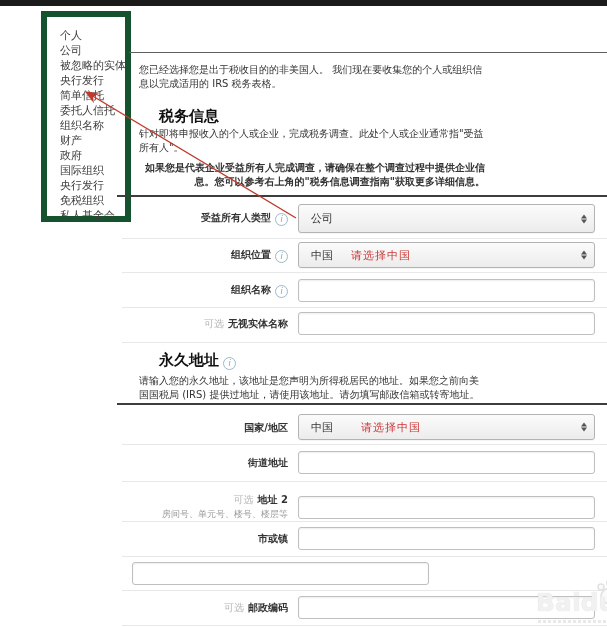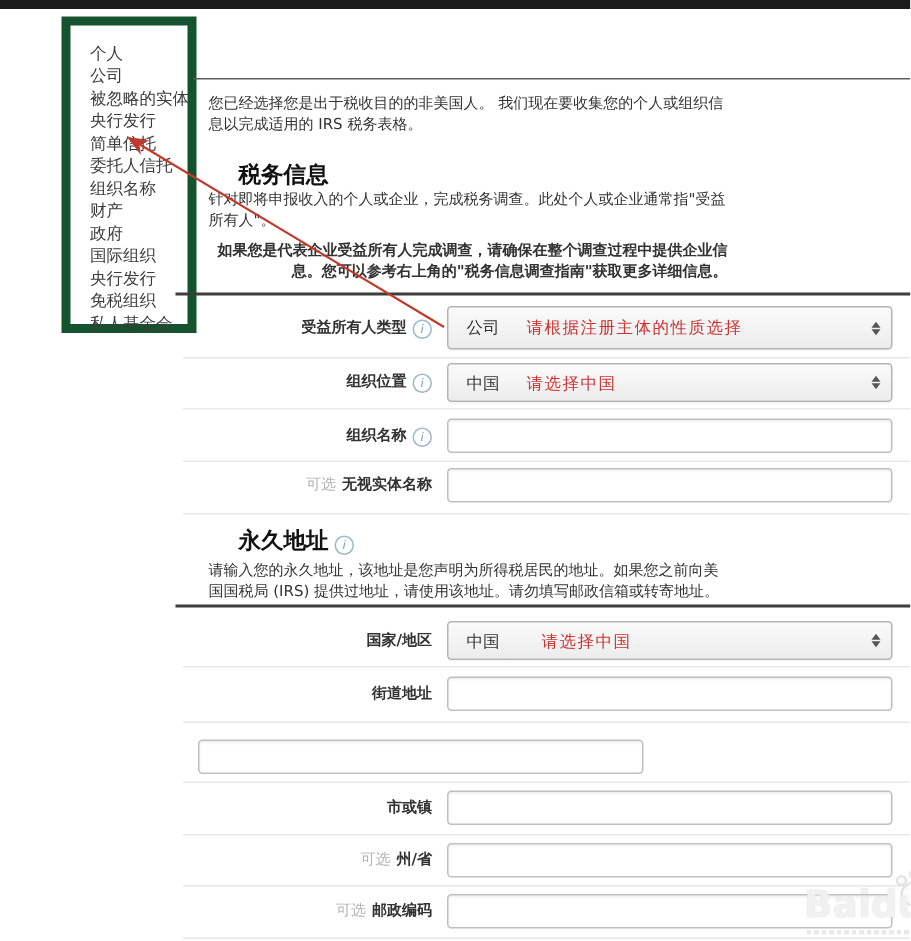--- a/index.html
+++ b/index.html
@@ -89,21 +89,20 @@
 所有人"。</div>
   <div class="para b" style="top:161px">如果您是代表企业受益所有人完成调查，请确保在整个调查过程中提供企业信
 息。您可以参考右上角的"税务信息调查指南"获取更多详细信息。</div>
   <div class="thick" style="top:195px"></div>
 
   <div class="frow" style="top:204px">
     <div class="flabel"><span class="lab">受益所有人类型</span><span class="info-i">i</span></div>
     <div class="fctl">
       <div class="fselect tall">
         <span class="sval">公司</span>
-        <span class="sann">请根据注册主体的性质选择</span>
         <span class="spin">
             <i class="tup"></i>
             <i class="tdn"></i>
           </span>
       </div>
     </div>
   </div>
   <div class="sep" style="top:238px"></div>
 
   <div class="frow" style="top:242px">
@@ -153,32 +152,35 @@
   </div>
   <div class="sep" style="top:444px"></div>
 
   <div class="frow" style="top:451px">
     <div class="flabel"><span class="lab">街道地址</span></div>
     <div class="fctl"><input class="finput" style=""></div>
   </div>
   <div class="sep" style="top:481px"></div>
 
   <div class="frow" style="top:493px">
+    <div class="flabel">
+      <div><span class="opt">可选</span><span class="lab">地址 2</span></div>
+      <div class="sublab">房间号、单元号、楼号、楼层等</div>
+    </div>
     <div class="fctl"><input class="finput" style=""></div>
   </div>
   <div class="sep" style="top:521px"></div>
 
   <div class="frow" style="top:527px">
     <div class="flabel"><span class="lab">市或镇</span></div>
     <div class="fctl"><input class="finput" style=""></div>
   </div>
   <div class="sep" style="top:556px"></div>
 
   <div class="frow" style="top:562px">
-    <div class="flabel"><span class="opt">可选</span><span class="lab">州/省</span></div>
     <div class="fctl"><input class="finput" style=""></div>
   </div>
   <div class="sep" style="top:590px"></div>
 
   <div class="frow" style="top:596px">
     <div class="flabel"><span class="opt">可选</span><span class="lab">邮政编码</span></div>
     <div class="fctl"><input class="finput" style=""></div>
   </div>
   <div class="sep" style="top:625px"></div>
 

